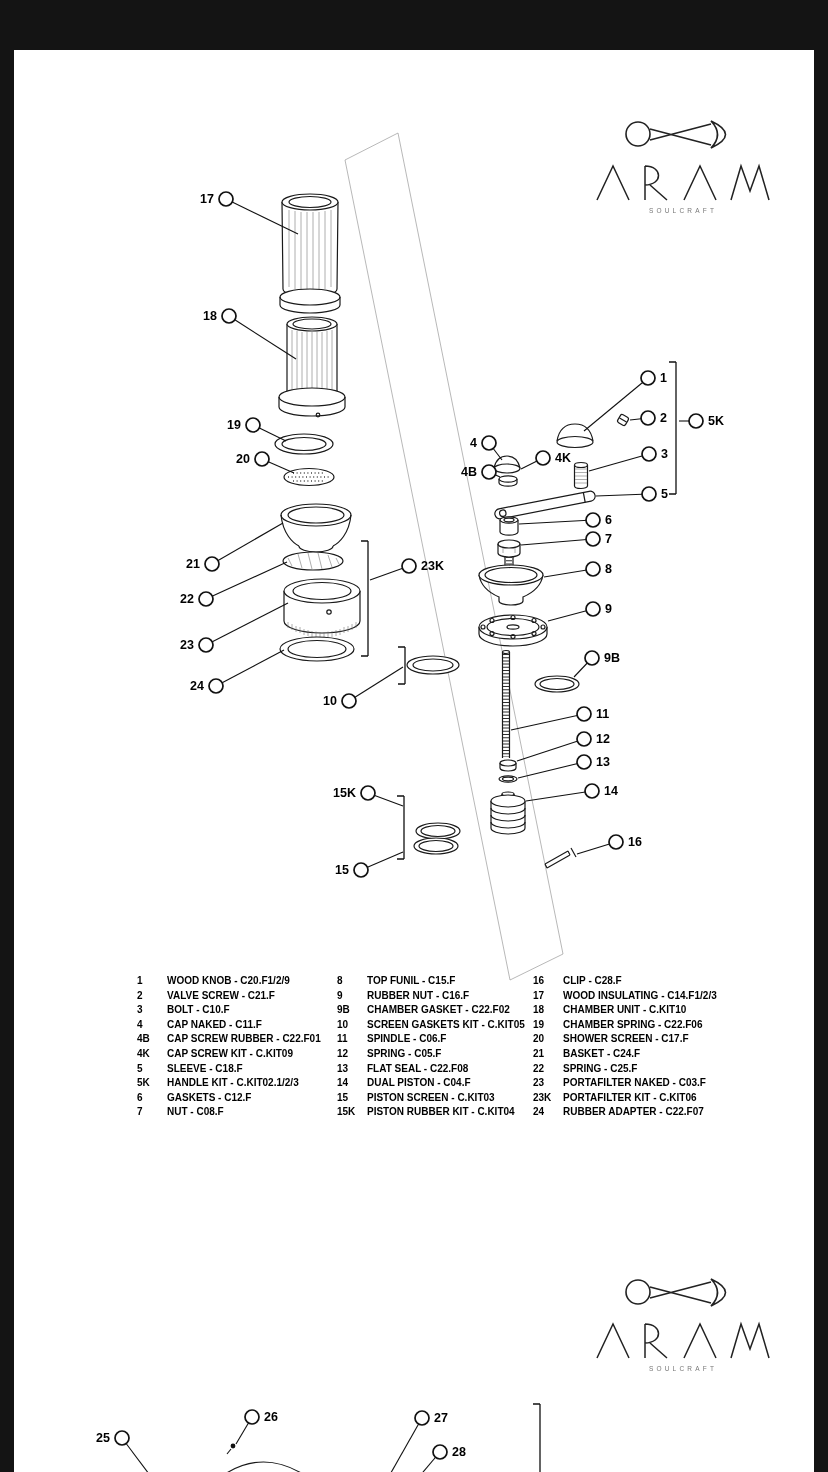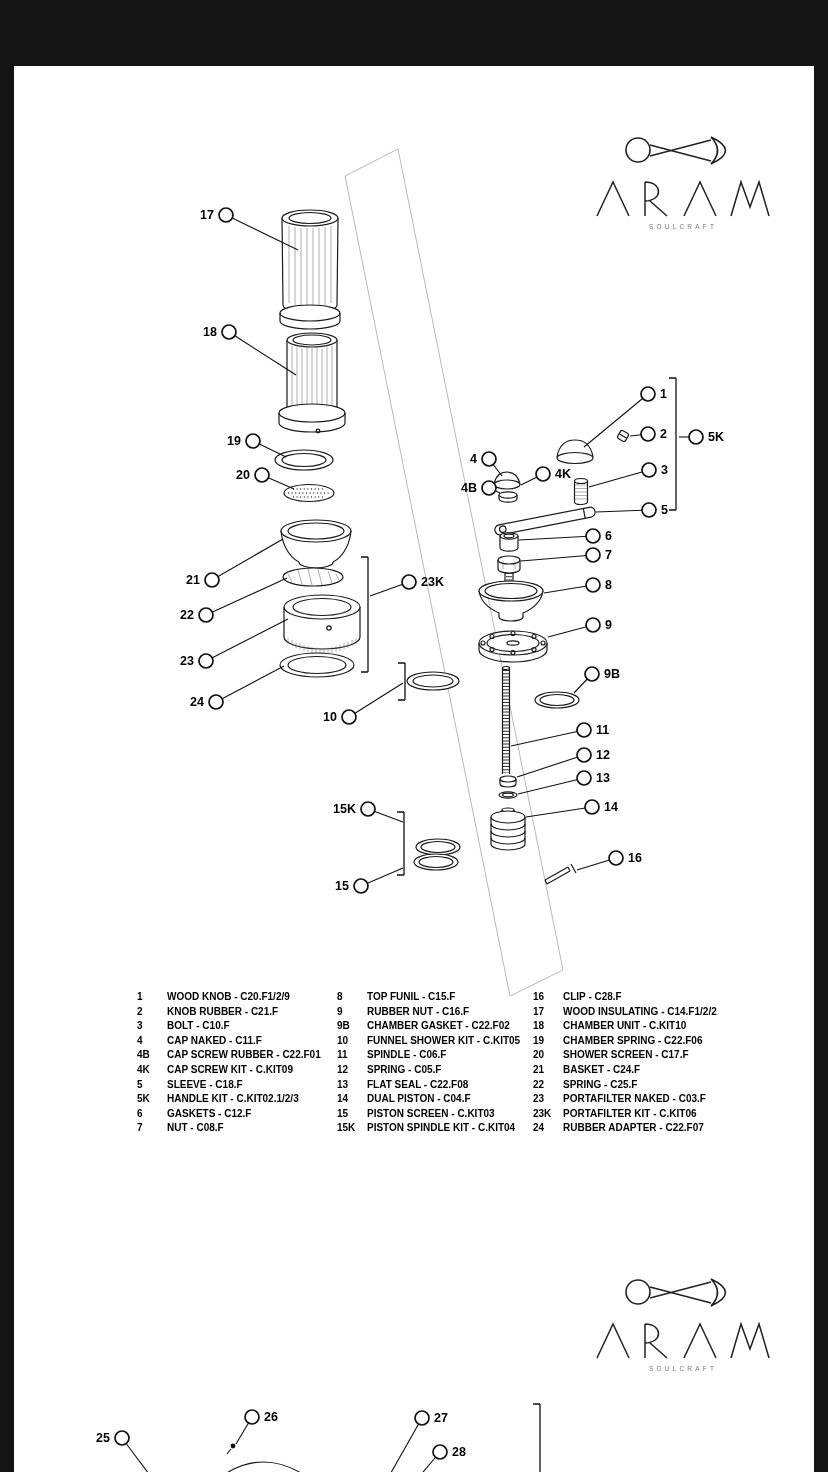--- a/index.html
+++ b/index.html
@@ -2,21 +2,21 @@
 <html><head>
 <meta charset="utf-8">
 <style>
   html,body{margin:0;padding:0}
   body{
     width:828px;height:1472px;position:relative;overflow:hidden;
     background:#141414;
     font-family:"Liberation Sans",sans-serif;
   }
   .page{position:absolute;left:14px;width:800px;background:#fff}
-  #page1{top:66px;height:1268px}
+  #page1{top:50px;height:1268px}
   #page2{top:1208px;height:264px}
   .page svg{position:absolute;left:0;top:0;display:block}
 
   
   .s{stroke:#1a1a1a;stroke-width:1.2;fill:none}
   .sf{stroke:#1a1a1a;stroke-width:1.2;fill:#fff}
   .hatch{stroke:#6a6a6a;stroke-width:.55;fill:none}
   .dots{stroke:#444;stroke-width:1.5;stroke-dasharray:1 2.6;fill:none}
   .thread{stroke:#2e2e2e;stroke-width:6;stroke-dasharray:1 2.2;fill:none}
   .plane path{stroke:#9a9a9a;stroke-width:.7;fill:none}
@@ -349,21 +349,21 @@
   </svg>
 
   <div class="parts">
     <div class="parts-col parts-col-0">
         <div class="part-row">
           <span class="part-num">1</span>
           <span class="part-text">WOOD KNOB -  C20.F1/2/9</span>
         </div>
         <div class="part-row">
           <span class="part-num">2</span>
-          <span class="part-text">KNOB RUBBER - C21.F</span>
+          <span class="part-text">VALVE SCREW - C21.F</span>
         </div>
         <div class="part-row">
           <span class="part-num">3</span>
           <span class="part-text">BOLT - C10.F</span>
         </div>
         <div class="part-row">
           <span class="part-num">4</span>
           <span class="part-text">CAP NAKED - C11.F</span>
         </div>
         <div class="part-row">
@@ -399,21 +399,21 @@
         <div class="part-row">
           <span class="part-num">9</span>
           <span class="part-text">RUBBER NUT - C16.F</span>
         </div>
         <div class="part-row">
           <span class="part-num">9B</span>
           <span class="part-text">CHAMBER GASKET - C22.F02</span>
         </div>
         <div class="part-row">
           <span class="part-num">10</span>
-          <span class="part-text">FUNNEL SHOWER KIT - C.KIT05</span>
+          <span class="part-text">SCREEN GASKETS KIT - C.KIT05</span>
         </div>
         <div class="part-row">
           <span class="part-num">11</span>
           <span class="part-text">SPINDLE - C06.F</span>
         </div>
         <div class="part-row">
           <span class="part-num">12</span>
           <span class="part-text">SPRING - C05.F</span>
         </div>
         <div class="part-row">
@@ -423,31 +423,31 @@
         <div class="part-row">
           <span class="part-num">14</span>
           <span class="part-text">DUAL PISTON - C04.F</span>
         </div>
         <div class="part-row">
           <span class="part-num">15</span>
           <span class="part-text">PISTON SCREEN - C.KIT03</span>
         </div>
         <div class="part-row">
           <span class="part-num">15K</span>
-          <span class="part-text">PISTON SPINDLE KIT - C.KIT04</span>
+          <span class="part-text">PISTON RUBBER KIT - C.KIT04</span>
         </div>
       </div>
     <div class="parts-col parts-col-2">
         <div class="part-row">
           <span class="part-num">16</span>
           <span class="part-text">CLIP - C28.F</span>
         </div>
         <div class="part-row">
           <span class="part-num">17</span>
-          <span class="part-text">WOOD INSULATING - C14.F1/2/2</span>
+          <span class="part-text">WOOD INSULATING - C14.F1/2/3</span>
         </div>
         <div class="part-row">
           <span class="part-num">18</span>
           <span class="part-text">CHAMBER UNIT - C.KIT10</span>
         </div>
         <div class="part-row">
           <span class="part-num">19</span>
           <span class="part-text">CHAMBER SPRING - C22.F06</span>
         </div>
         <div class="part-row">

